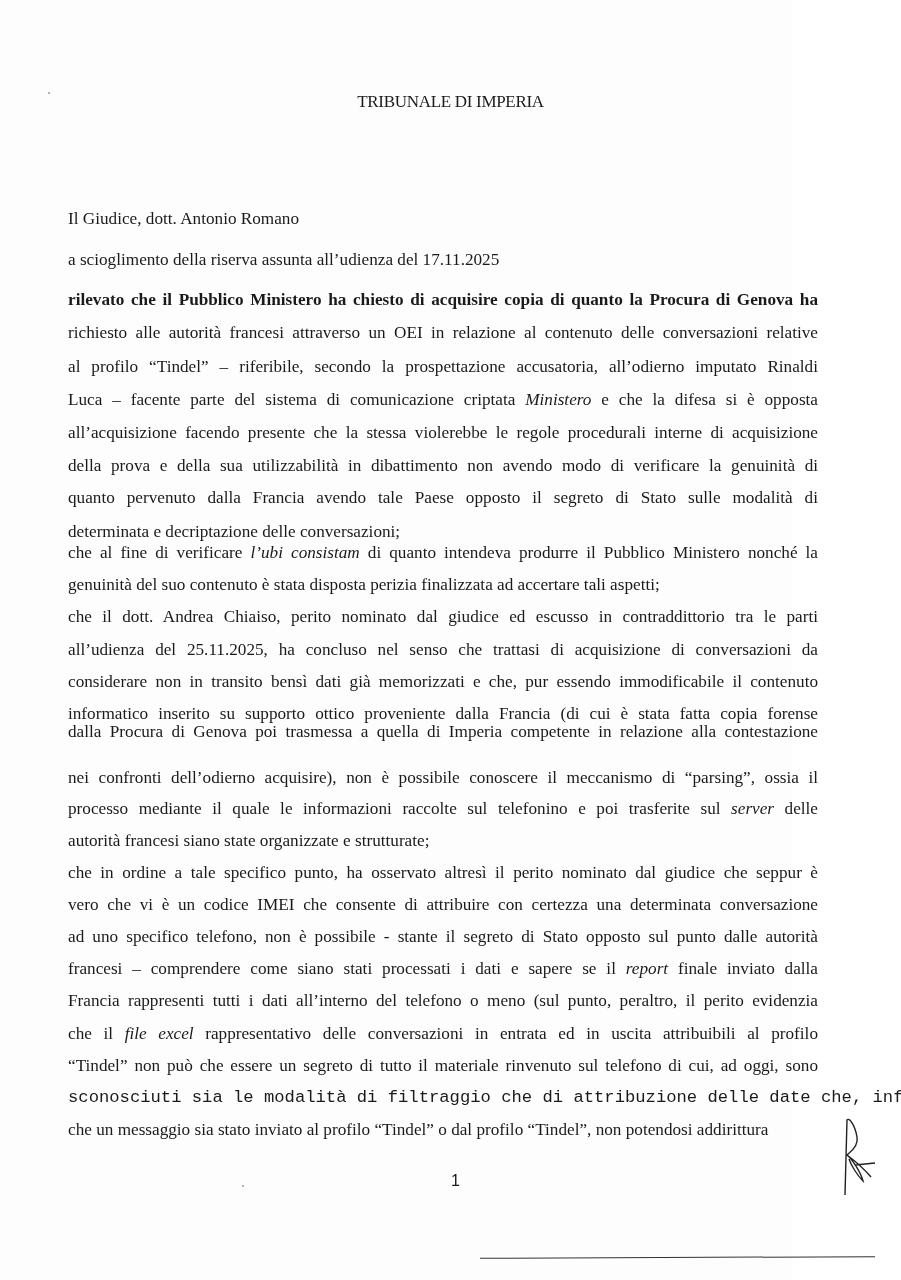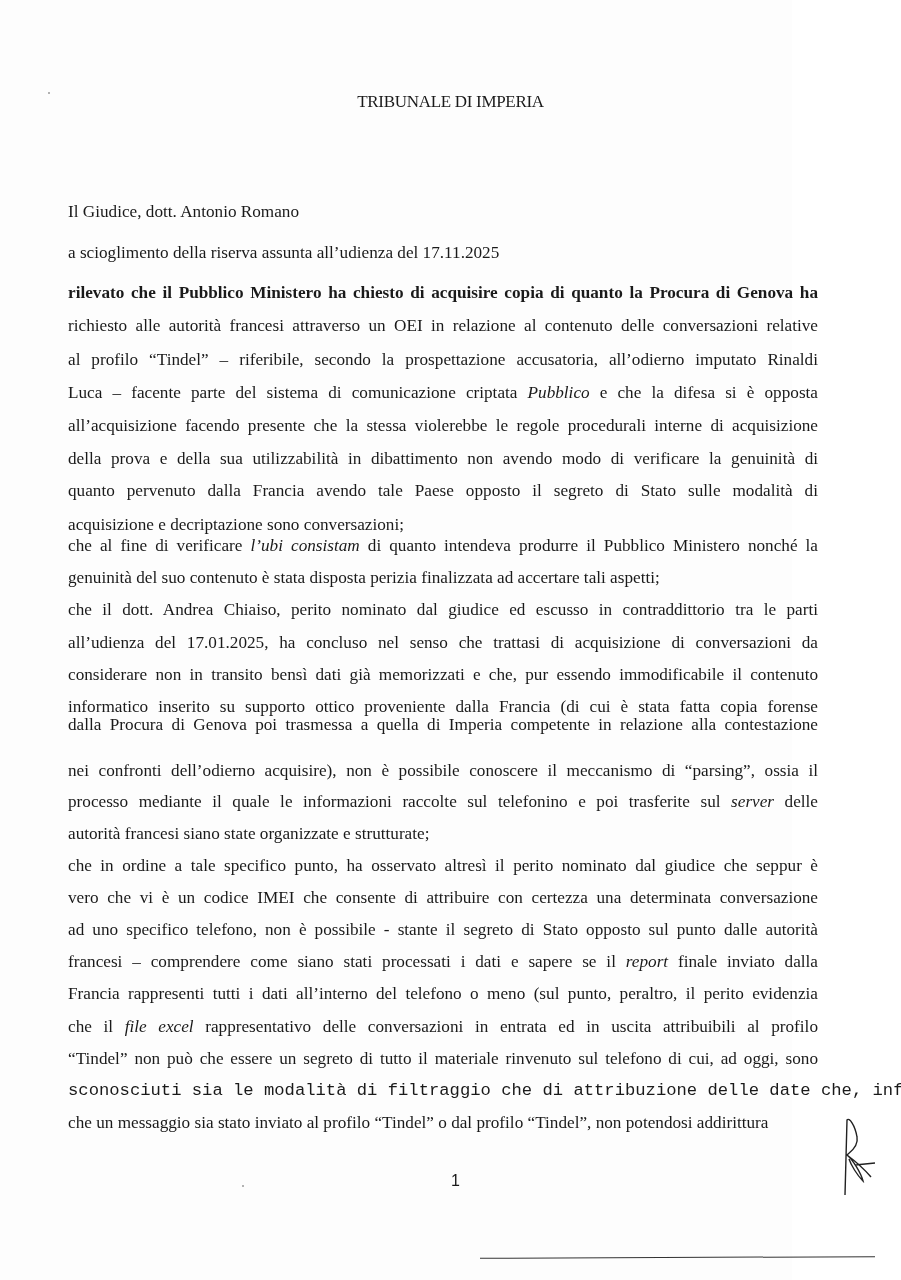--- a/index.html
+++ b/index.html
@@ -2,21 +2,21 @@
 <html><head>
 <meta charset="utf-8">
 <style>
   html, body { margin: 0; padding: 0; background: #ffffff; }
   body { width: 901px; height: 1280px; position: relative; overflow: hidden;
          font-family: "Liberation Serif", "DejaVu Serif", serif; color: #1a1a1a; }
   .page { position: absolute; left: 0; top: 0; width: 792px; height: 1280px; background: #fdfdfd; }
   .head { position: absolute; left: 0; width: 901px; text-align: center; font-size: 17px; letter-spacing: -0.3px; }
   .head.h1 { top: 92px; }
   .head.h2 { top: 131px; }
-  .line { position: absolute; left: 68px; font-size: 17.2px; white-space: nowrap; line-height: 20px; }
+  .line { position: absolute; left: 68px; font-size: 17.2px; white-space: nowrap; line-height: 20px; margin-top: 7px; }
   .just { width: 750px; text-align: justify; text-align-last: justify; }
   .line i { font-style: italic; }
   .pagenum { position: absolute; left: 451px; top: 1172px; font-family: "Liberation Sans", sans-serif; font-size: 16px; }
   .rule { position: absolute; left: 480px; top: 1257px; width: 395px; height: 1px; background: #333; transform: rotate(-0.25deg); }
   .sig { position: absolute; left: 835px; top: 1115px; }
   .speck { position: absolute; width: 2px; height: 2px; background: #999; border-radius: 1px; }
 </style>
 </head>
 <body>
 
@@ -26,29 +26,29 @@
 
   <div class="head h1">TRIBUNALE DI IMPERIA</div>
 
   <div class="line" style="top:202px;">Il Giudice, dott. Antonio Romano</div>
   <div class="line" style="top:243px;">a scioglimento della riserva assunta all’udienza del 17.11.2025</div>
 
   <div id="body-lines">
       <div class="line just" style="top: 283px; font-weight: bold;"><span>rilevato che il Pubblico Ministero ha chiesto di acquisire copia di quanto la Procura di Genova ha</span></div>
       <div class="line just" style="top: 316px;"><span>richiesto alle autorità francesi attraverso un OEI in relazione al contenuto delle conversazioni relative</span></div>
       <div class="line just" style="top: 350px;"><span>al profilo “Tindel” – riferibile, secondo la prospettazione accusatoria, all’odierno imputato Rinaldi</span></div>
-      <div class="line just" style="top: 383px;"><span>Luca – facente parte del sistema di comunicazione criptata </span><i>Pubblico</i><span> e che la difesa si è opposta</span></div>
+      <div class="line just" style="top: 383px;"><span>Luca – facente parte del sistema di comunicazione criptata </span><i>Ministero</i><span> e che la difesa si è opposta</span></div>
       <div class="line just" style="top: 416px;"><span>all’acquisizione facendo presente che la stessa violerebbe le regole procedurali interne di acquisizione</span></div>
       <div class="line just" style="top: 449px;"><span>della prova e della sua utilizzabilità in dibattimento non avendo modo di verificare la genuinità di</span></div>
       <div class="line just" style="top: 481px;"><span>quanto pervenuto dalla Francia avendo tale Paese opposto il segreto di Stato sulle modalità di</span></div>
-      <div class="line" style="top: 515px;"><span>acquisizione e decriptazione sono conversazioni;</span></div>
+      <div class="line" style="top: 515px;"><span>determinata e decriptazione delle conversazioni;</span></div>
       <div class="line just" style="top: 536px;"><span>che al fine di verificare </span><i>l’ubi consistam</i><span> di quanto intendeva produrre il Pubblico Ministero nonché la</span></div>
       <div class="line" style="top: 568px;"><span>genuinità del suo contenuto è stata disposta perizia finalizzata ad accertare tali aspetti;</span></div>
       <div class="line just" style="top: 600px;"><span>che il dott. Andrea Chiaiso, perito nominato dal giudice ed escusso in contraddittorio tra le parti</span></div>
-      <div class="line just" style="top: 633px;"><span>all’udienza del 17.01.2025, ha concluso nel senso che trattasi di acquisizione di conversazioni da</span></div>
+      <div class="line just" style="top: 633px;"><span>all’udienza del 25.11.2025, ha concluso nel senso che trattasi di acquisizione di conversazioni da</span></div>
       <div class="line just" style="top: 665px;"><span>considerare non in transito bensì dati già memorizzati e che, pur essendo immodificabile il contenuto</span></div>
       <div class="line just" style="top: 697px;"><span>informatico inserito su supporto ottico proveniente dalla Francia (di cui è stata fatta copia forense</span></div>
       <div class="line just" style="top: 715px;"><span>dalla Procura di Genova poi trasmessa a quella di Imperia competente in relazione alla contestazione</span></div>
       <div class="line just" style="top: 761px;"><span>nei confronti dell’odierno acquisire), non è possibile conoscere il meccanismo di “parsing”, ossia il</span></div>
       <div class="line just" style="top: 792px;"><span>processo mediante il quale le informazioni raccolte sul telefonino e poi trasferite sul </span><i>server</i><span> delle</span></div>
       <div class="line" style="top: 824px;"><span>autorità francesi siano state organizzate e strutturate;</span></div>
       <div class="line just" style="top: 856px;"><span>che in ordine a tale specifico punto, ha osservato altresì il perito nominato dal giudice che seppur è</span></div>
       <div class="line just" style="top: 888px;"><span>vero che vi è un codice IMEI che consente di attribuire con certezza una determinata conversazione</span></div>
       <div class="line just" style="top: 920px;"><span>ad uno specifico telefono, non è possibile - stante il segreto di Stato opposto sul punto dalle autorità</span></div>
       <div class="line just" style="top: 952px;"><span>francesi – comprendere come siano stati processati i dati e sapere se il </span><i>report</i><span> finale inviato dalla</span></div>

